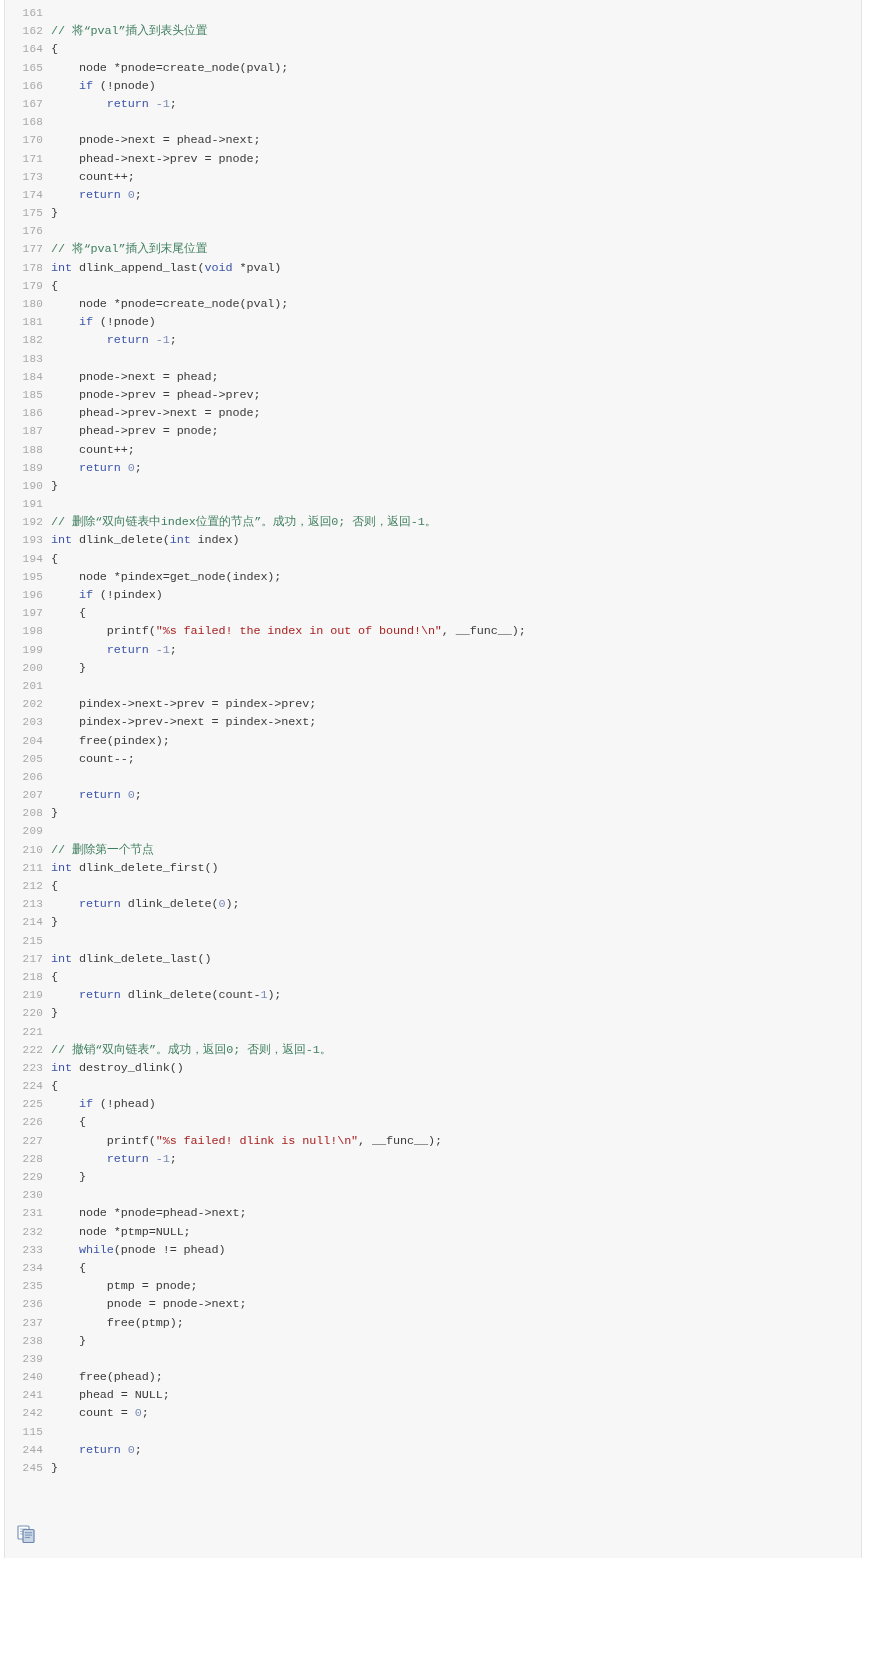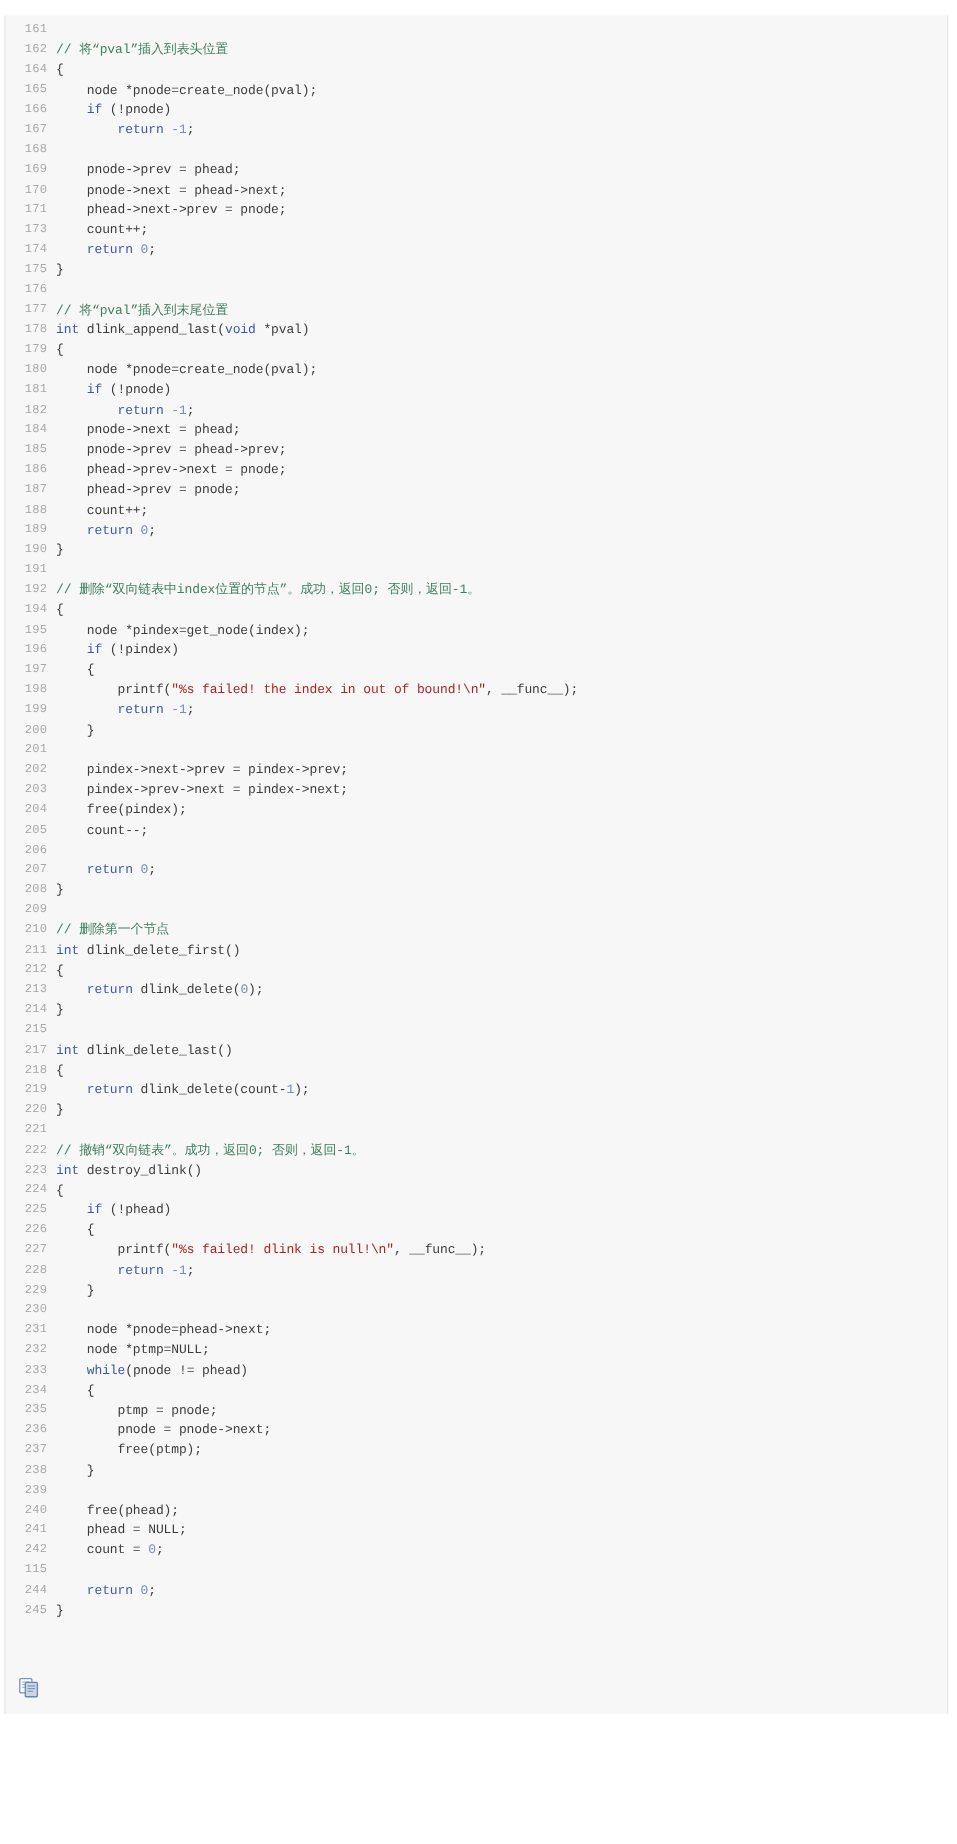--- a/index.html
+++ b/index.html
@@ -10,21 +10,21 @@
   body {
     width: 870px;
     height: 1676px;
     font-family: "Liberation Mono", "DejaVu Sans Mono", monospace;
     overflow: hidden;
   }
 
   #code-viewer {
     position: absolute;
     left: 4px;
-    top: 14px;
+    top: 0px;
     width: 858px;
     height: 1578px;
     background: #f7f7f7;
     border: 1px solid #e3e3e3;
     border-top: none;
     box-sizing: border-box;
     overflow: hidden;
   }
 
   .code-lines {
@@ -102,42 +102,43 @@
 
 <div id="code-viewer">
   <div class="code-lines" id="code-lines">
       <div class="code-line"><span class="ln">161</span><span class="lc"></span></div>
       <div class="code-line"><span class="ln">162</span><span class="lc"><span class="t-com">// 将“pval”插入到表头位置</span></span></div>
       <div class="code-line"><span class="ln">164</span><span class="lc"><span class="t-pln">{</span></span></div>
       <div class="code-line"><span class="ln">165</span><span class="lc"><span class="t-pln">    node *pnode=create_node(pval);</span></span></div>
       <div class="code-line"><span class="ln">166</span><span class="lc"><span class="t-pln">    </span><span class="t-kw">if</span><span class="t-pln"> (!pnode)</span></span></div>
       <div class="code-line"><span class="ln">167</span><span class="lc"><span class="t-pln">        </span><span class="t-kw">return</span><span class="t-pln"> </span><span class="t-num">-1</span><span class="t-pln">;</span></span></div>
       <div class="code-line"><span class="ln">168</span><span class="lc"></span></div>
-      <div class="code-line"><span class="ln">169</span><span class="lc"><span class="t-pln">    pnode-&gt;prev = phead;</span></span></div>
       <div class="code-line"><span class="ln">170</span><span class="lc"><span class="t-pln">    pnode-&gt;next = phead-&gt;next;</span></span></div>
       <div class="code-line"><span class="ln">171</span><span class="lc"><span class="t-pln">    phead-&gt;next-&gt;prev = pnode;</span></span></div>
       <div class="code-line"><span class="ln">173</span><span class="lc"><span class="t-pln">    count++;</span></span></div>
       <div class="code-line"><span class="ln">174</span><span class="lc"><span class="t-pln">    </span><span class="t-kw">return</span><span class="t-pln"> </span><span class="t-num">0</span><span class="t-pln">;</span></span></div>
       <div class="code-line"><span class="ln">175</span><span class="lc"><span class="t-pln">}</span></span></div>
       <div class="code-line"><span class="ln">176</span><span class="lc"></span></div>
       <div class="code-line"><span class="ln">177</span><span class="lc"><span class="t-com">// 将“pval”插入到末尾位置</span></span></div>
       <div class="code-line"><span class="ln">178</span><span class="lc"><span class="t-kw">int</span><span class="t-pln"> dlink_append_last(</span><span class="t-kw">void</span><span class="t-pln"> *pval)</span></span></div>
       <div class="code-line"><span class="ln">179</span><span class="lc"><span class="t-pln">{</span></span></div>
       <div class="code-line"><span class="ln">180</span><span class="lc"><span class="t-pln">    node *pnode=create_node(pval);</span></span></div>
       <div class="code-line"><span class="ln">181</span><span class="lc"><span class="t-pln">    </span><span class="t-kw">if</span><span class="t-pln"> (!pnode)</span></span></div>
       <div class="code-line"><span class="ln">182</span><span class="lc"><span class="t-pln">        </span><span class="t-kw">return</span><span class="t-pln"> </span><span class="t-num">-1</span><span class="t-pln">;</span></span></div>
+      <div class="code-line"><span class="ln">183</span><span class="lc"></span></div>
       <div class="code-line"><span class="ln">184</span><span class="lc"><span class="t-pln">    pnode-&gt;next = phead;</span></span></div>
       <div class="code-line"><span class="ln">185</span><span class="lc"><span class="t-pln">    pnode-&gt;prev = phead-&gt;prev;</span></span></div>
       <div class="code-line"><span class="ln">186</span><span class="lc"><span class="t-pln">    phead-&gt;prev-&gt;next = pnode;</span></span></div>
       <div class="code-line"><span class="ln">187</span><span class="lc"><span class="t-pln">    phead-&gt;prev = pnode;</span></span></div>
       <div class="code-line"><span class="ln">188</span><span class="lc"><span class="t-pln">    count++;</span></span></div>
       <div class="code-line"><span class="ln">189</span><span class="lc"><span class="t-pln">    </span><span class="t-kw">return</span><span class="t-pln"> </span><span class="t-num">0</span><span class="t-pln">;</span></span></div>
       <div class="code-line"><span class="ln">190</span><span class="lc"><span class="t-pln">}</span></span></div>
       <div class="code-line"><span class="ln">191</span><span class="lc"></span></div>
       <div class="code-line"><span class="ln">192</span><span class="lc"><span class="t-com">// 删除“双向链表中index位置的节点”。成功，返回0; 否则，返回-1。</span></span></div>
+      <div class="code-line"><span class="ln">193</span><span class="lc"><span class="t-kw">int</span><span class="t-pln"> dlink_delete(</span><span class="t-kw">int</span><span class="t-pln"> index)</span></span></div>
       <div class="code-line"><span class="ln">194</span><span class="lc"><span class="t-pln">{</span></span></div>
       <div class="code-line"><span class="ln">195</span><span class="lc"><span class="t-pln">    node *pindex=get_node(index);</span></span></div>
       <div class="code-line"><span class="ln">196</span><span class="lc"><span class="t-pln">    </span><span class="t-kw">if</span><span class="t-pln"> (!pindex)</span></span></div>
       <div class="code-line"><span class="ln">197</span><span class="lc"><span class="t-pln">    {</span></span></div>
       <div class="code-line"><span class="ln">198</span><span class="lc"><span class="t-pln">        printf(</span><span class="t-str">"%s failed! the index in out of bound!\n"</span><span class="t-pln">, __func__);</span></span></div>
       <div class="code-line"><span class="ln">199</span><span class="lc"><span class="t-pln">        </span><span class="t-kw">return</span><span class="t-pln"> </span><span class="t-num">-1</span><span class="t-pln">;</span></span></div>
       <div class="code-line"><span class="ln">200</span><span class="lc"><span class="t-pln">    }</span></span></div>
       <div class="code-line"><span class="ln">201</span><span class="lc"></span></div>
       <div class="code-line"><span class="ln">202</span><span class="lc"><span class="t-pln">    pindex-&gt;next-&gt;prev = pindex-&gt;prev;</span></span></div>
       <div class="code-line"><span class="ln">203</span><span class="lc"><span class="t-pln">    pindex-&gt;prev-&gt;next = pindex-&gt;next;</span></span></div>

